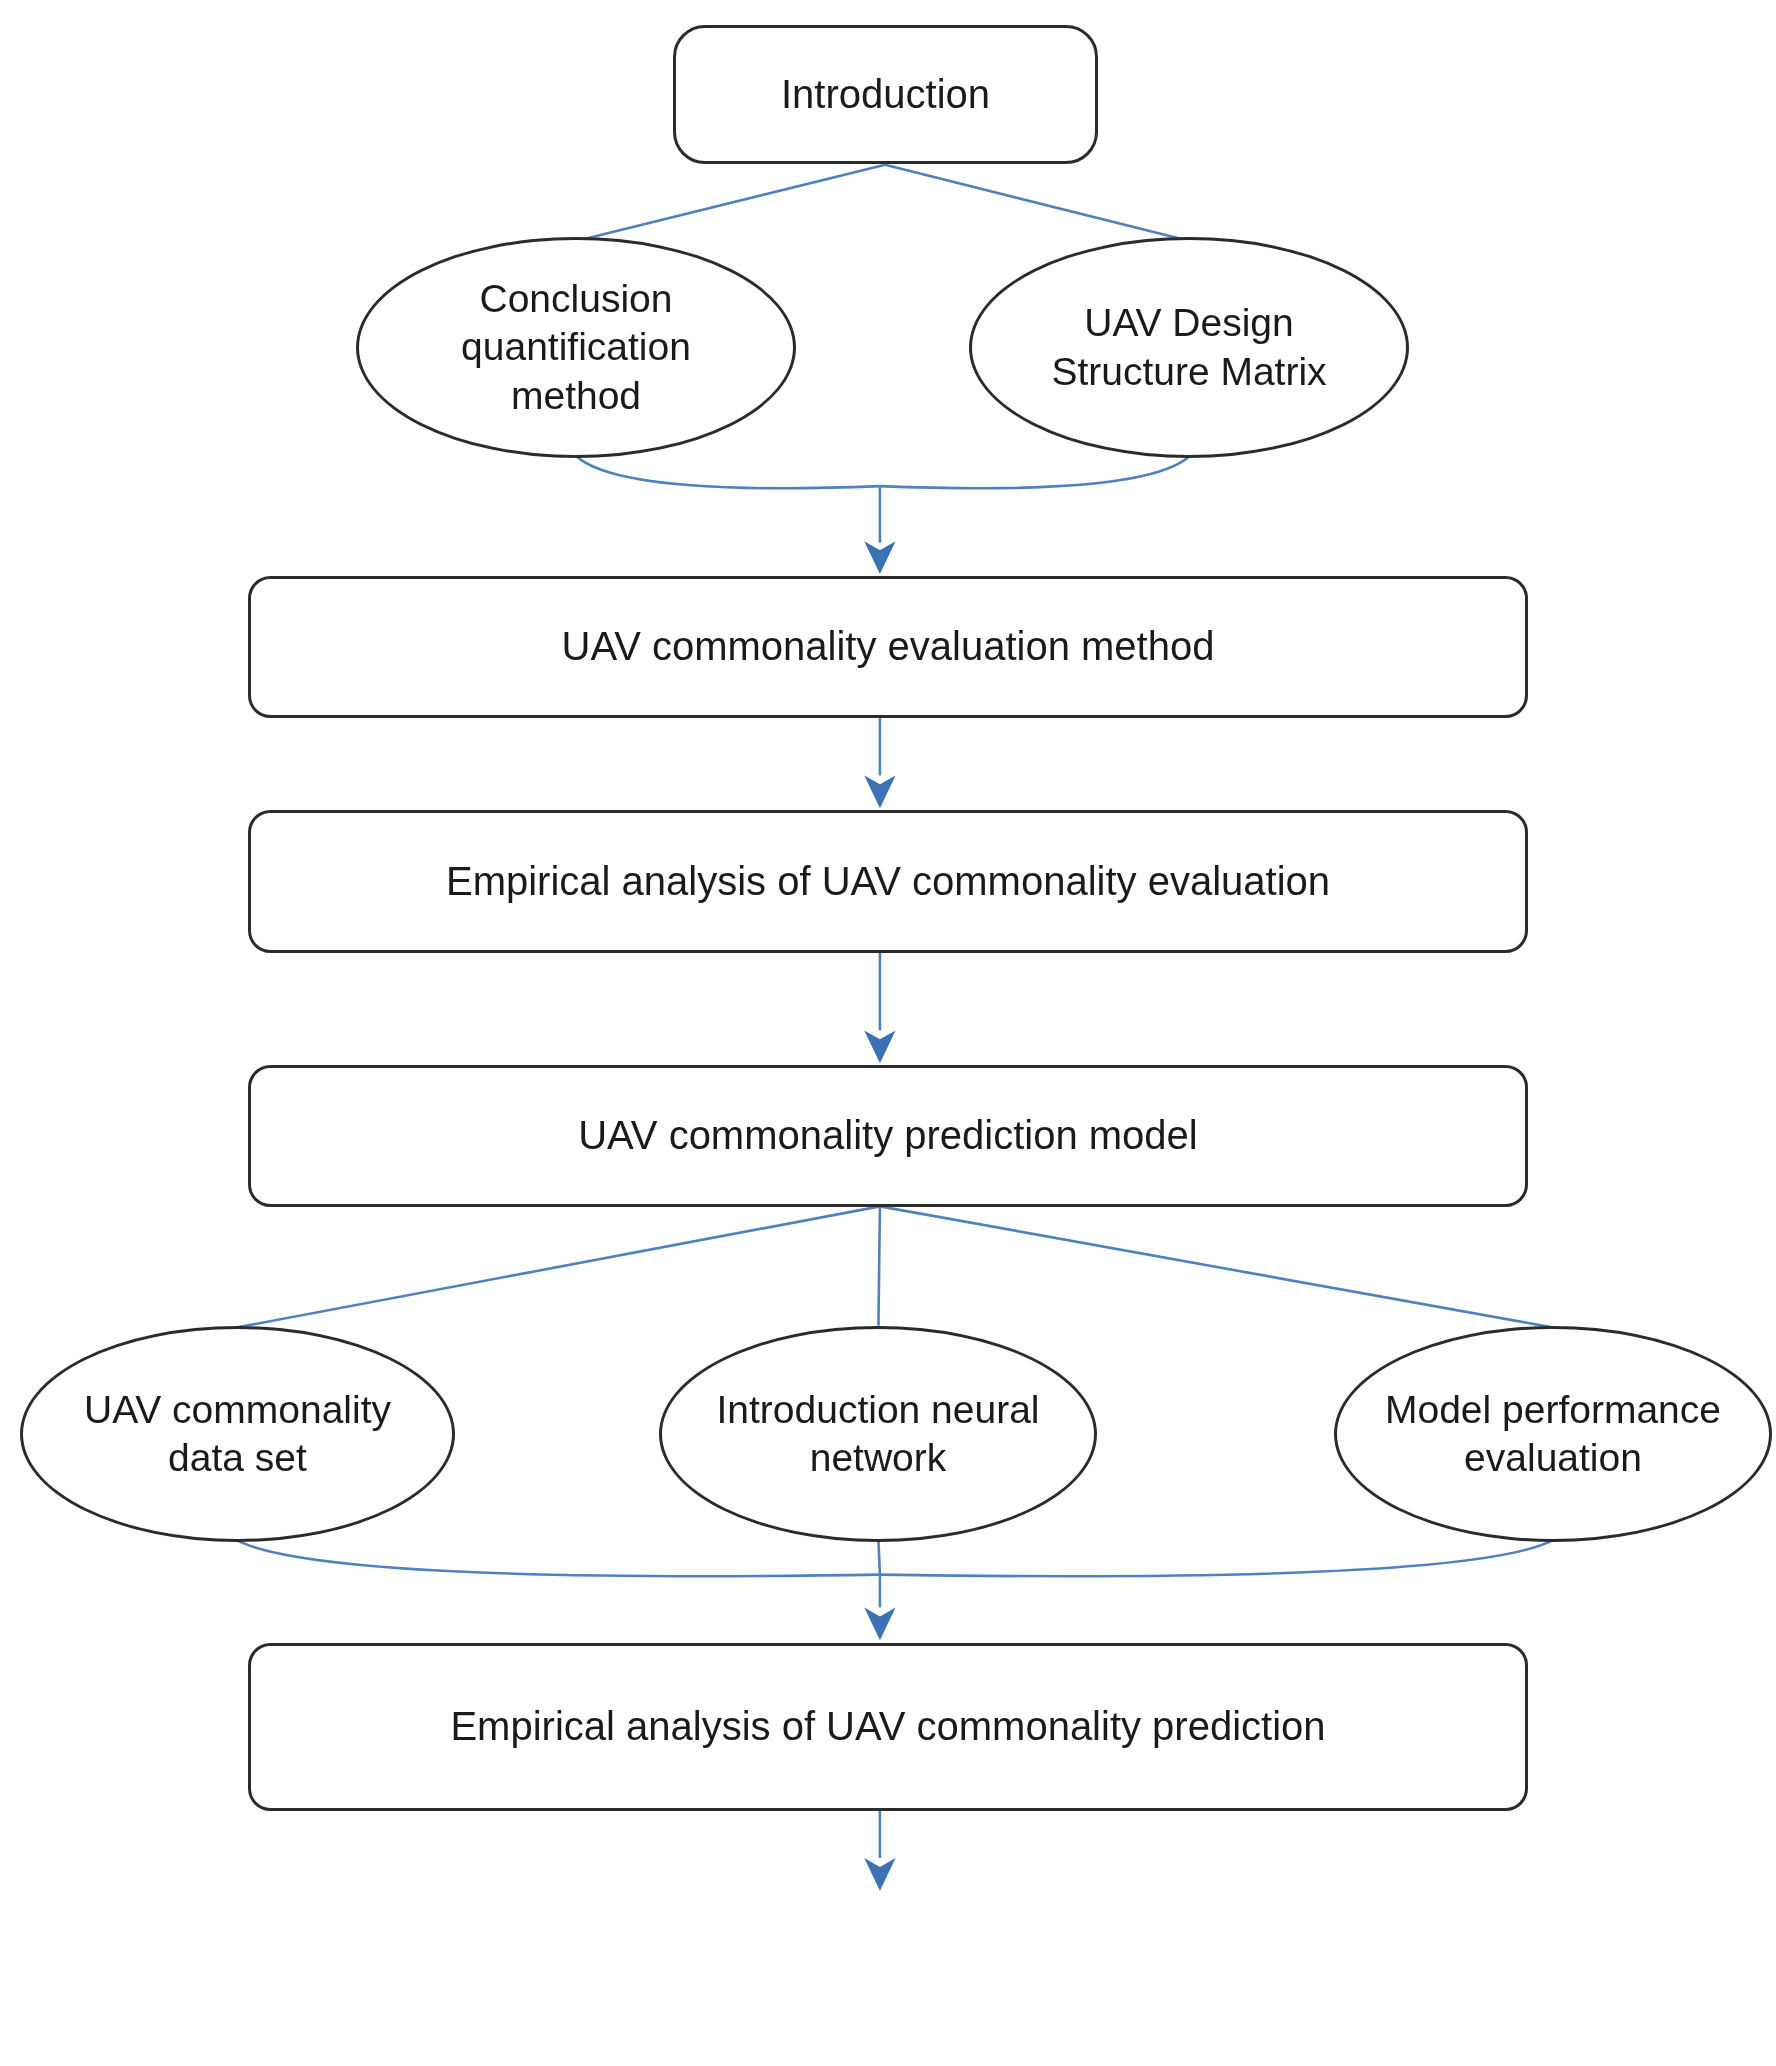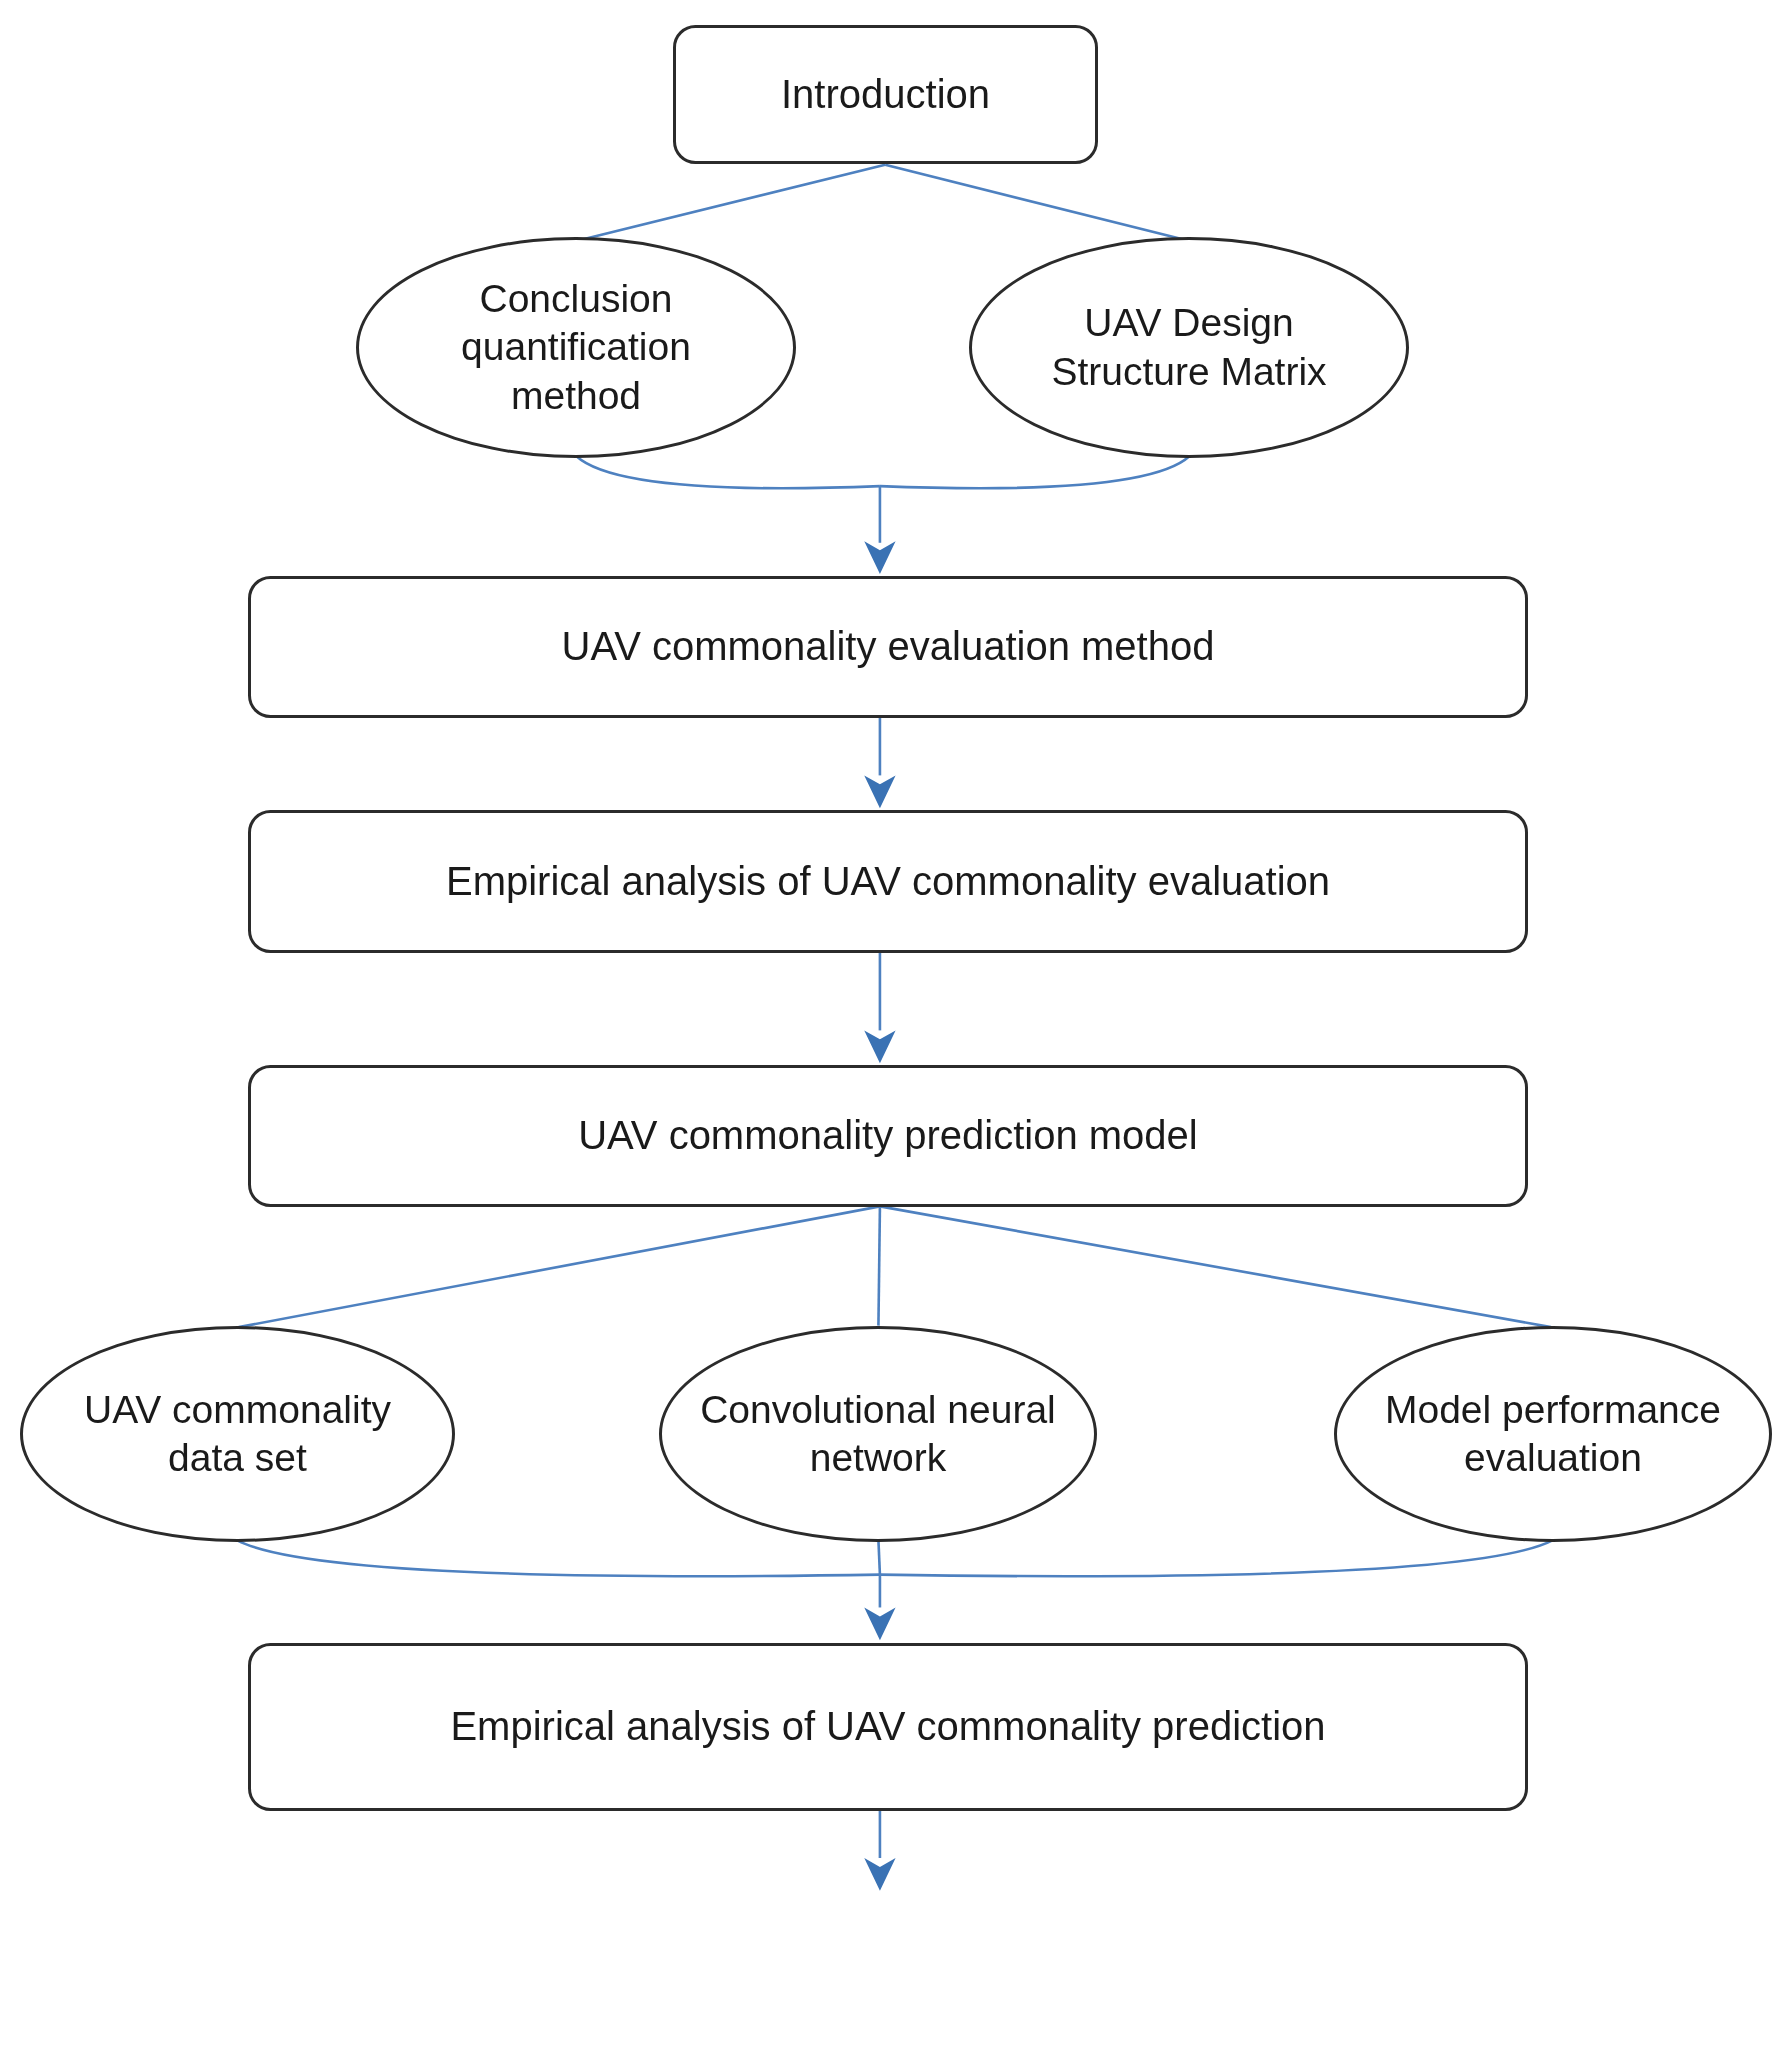--- a/index.html
+++ b/index.html
@@ -85,21 +85,21 @@
     <path class="edge" d="M 318 2066 Q 430 2124 1180 2112"></path>
     <path class="edge" d="M 1178 2066 L 1180 2112"></path>
     <path class="edge" d="M 2082 2066 Q 1970 2124 1180 2112"></path>
     <path class="edge" d="M 1180 2112 L 1180 2156"></path>
     <polygon class="arrowhead" points="1180,2200 1159,2156 1180,2168 1201,2156"></polygon>
 
     <path class="edge" d="M 1180 2394 L 1180 2492"></path>
     <polygon class="arrowhead" points="1180,2536 1159,2492 1180,2504 1201,2492"></polygon>
   </svg>
 
-  <div class="node box" style="left:673px; top:25px; width:425px; height:139px;">
+  <div class="node box" style="left:673px; top:25px; width:425px; height:139px;border-radius:32px;">
     <span class="label">Introduction</span>
   </div>
 
   <div class="node ellipse" style="left:356px; top:237px; width:440px; height:221px;">
     <span class="label">Conclusion
 quantification
 method</span>
   </div>
 
   <div class="node ellipse" style="left:969px; top:237px; width:440px; height:221px;">
@@ -118,21 +118,21 @@
   <div class="node box" style="left:248px; top:810px; width:1280px; height:143px;">
     <span class="label">Empirical analysis of UAV commonality evaluation</span>
   </div>
 
   <div class="node ellipse" style="left:20px; top:1326px; width:435px; height:216px;">
     <span class="label">UAV commonality
 data set</span>
   </div>
 
   <div class="node ellipse" style="left:659px; top:1326px; width:438px; height:216px;">
-    <span class="label">Convolutional neural
+    <span class="label">Introduction neural
 network</span>
   </div>
 
   <div class="node ellipse" style="left:1334px; top:1326px; width:438px; height:216px;">
     <span class="label">Model performance
 evaluation</span>
   </div>
 
   <div class="node box" style="left:248px; top:1643px; width:1280px; height:168px;">
     <span class="label">Empirical analysis of UAV commonality prediction</span>

